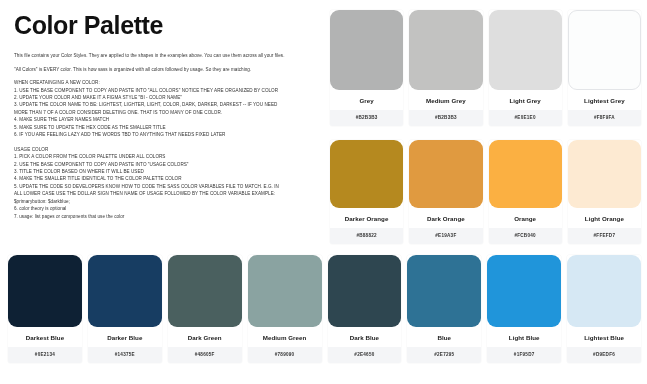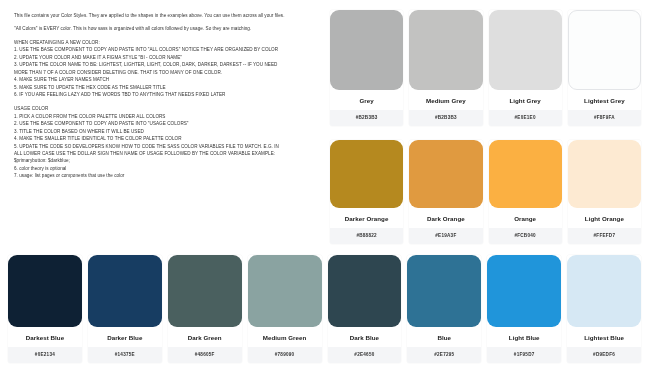--- a/index.html
+++ b/index.html
@@ -124,20 +124,21 @@
   .row-blues .chip { height: 72px; }
   .row-orange .chip { height: 68px; }
   .row-greys .chip { height: 80px; }
 </style>
 </head>
 <body>
 
 <div class="page">
 
   <div class="doc-col">
+    <h1 class="page-title">Color Palette</h1>
 
     <p class="doc-para">This file contains your Color Styles. They are applied to the shapes in the examples above. You can use them across all your files.</p>
     <p class="doc-para">"All Colors" is EVERY color. This is how sass is organized with all colors followed by usage. So they are matching.</p>
 
     <div class="doc-block">
       <div class="doc-heading">WHEN CREATAINGING A NEW COLOR:</div>
       <div class="doc-line">1. USE THE BASE COMPONENT TO COPY AND PASTE INTO "ALL COLORS" NOTICE THEY ARE ORGANIZED BY COLOR</div>
       <div class="doc-line">2. UPDATE YOUR COLOR  AND MAKE IT A FIGMA STYLE "BI - COLOR NAME"</div>
       <div class="doc-line">3. UPDATE THE COLOR NAME TO BE: LIGHTEST, LIGHTER, LIGHT, COLOR, DARK, DARKER, DARKEST -- IF YOU NEED</div>
       <div class="doc-line">MORE THAN 7 OF A COLOR CONSIDER DELETING ONE. THAT IS TOO MANY OF ONE COLOR.</div>

